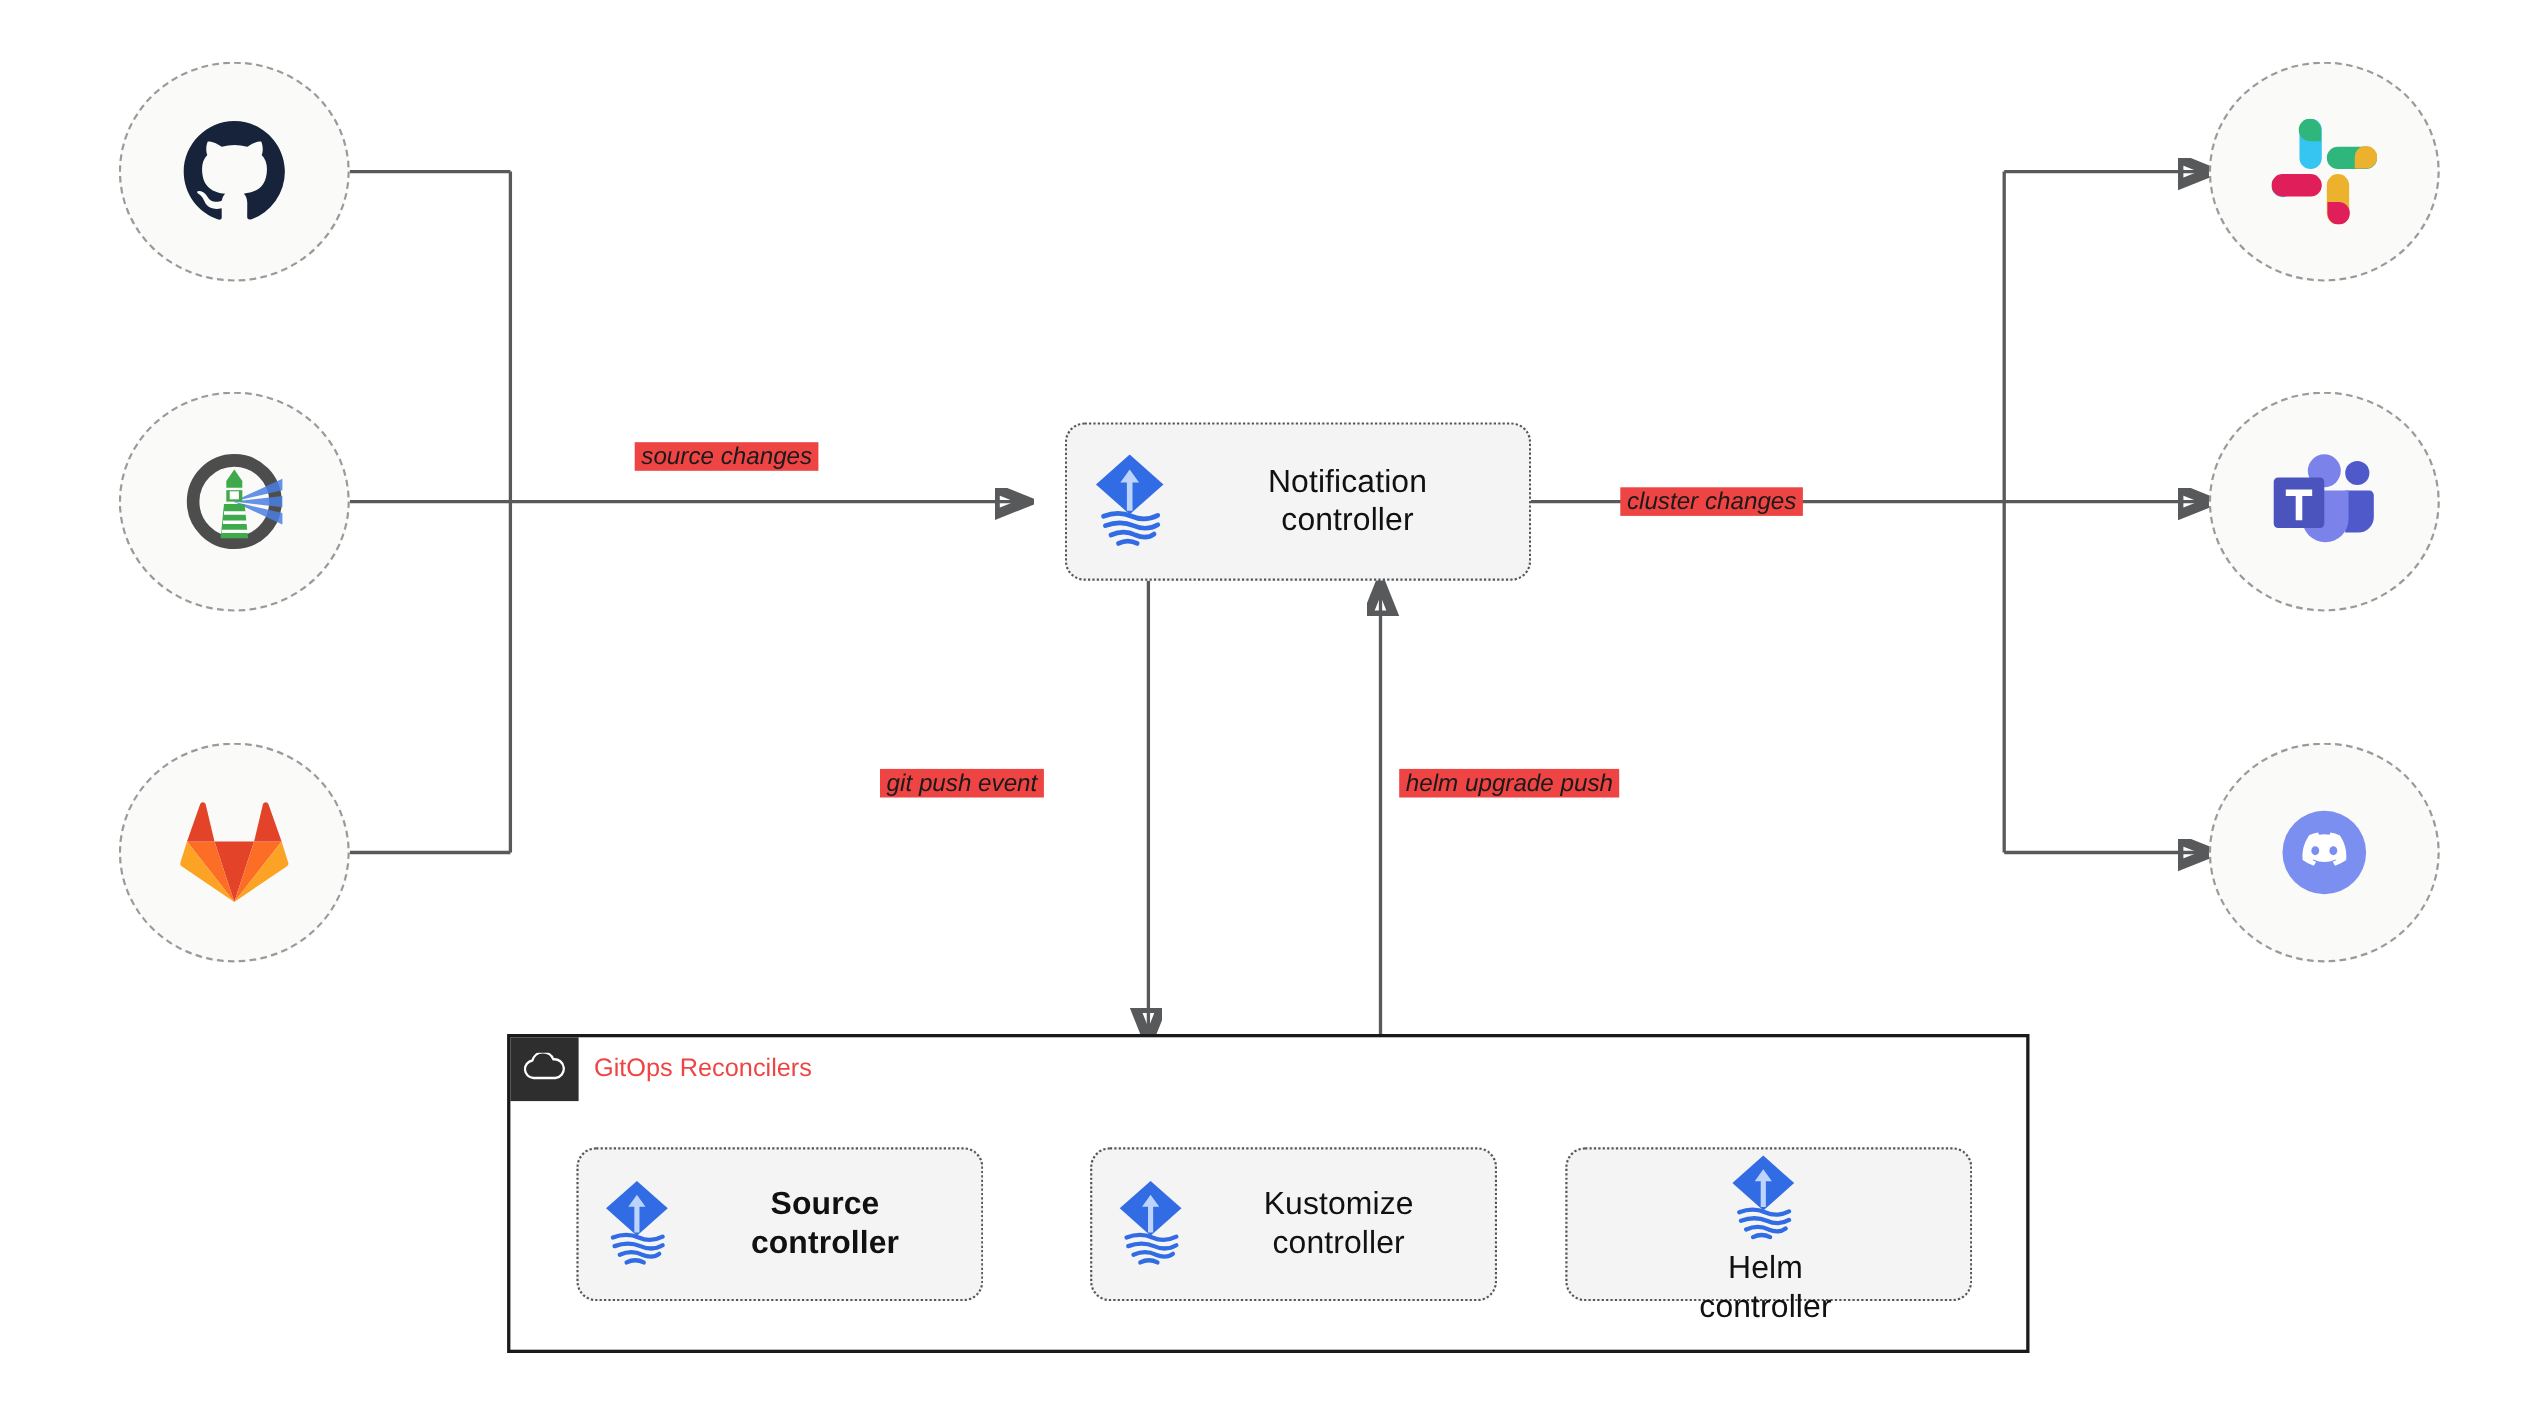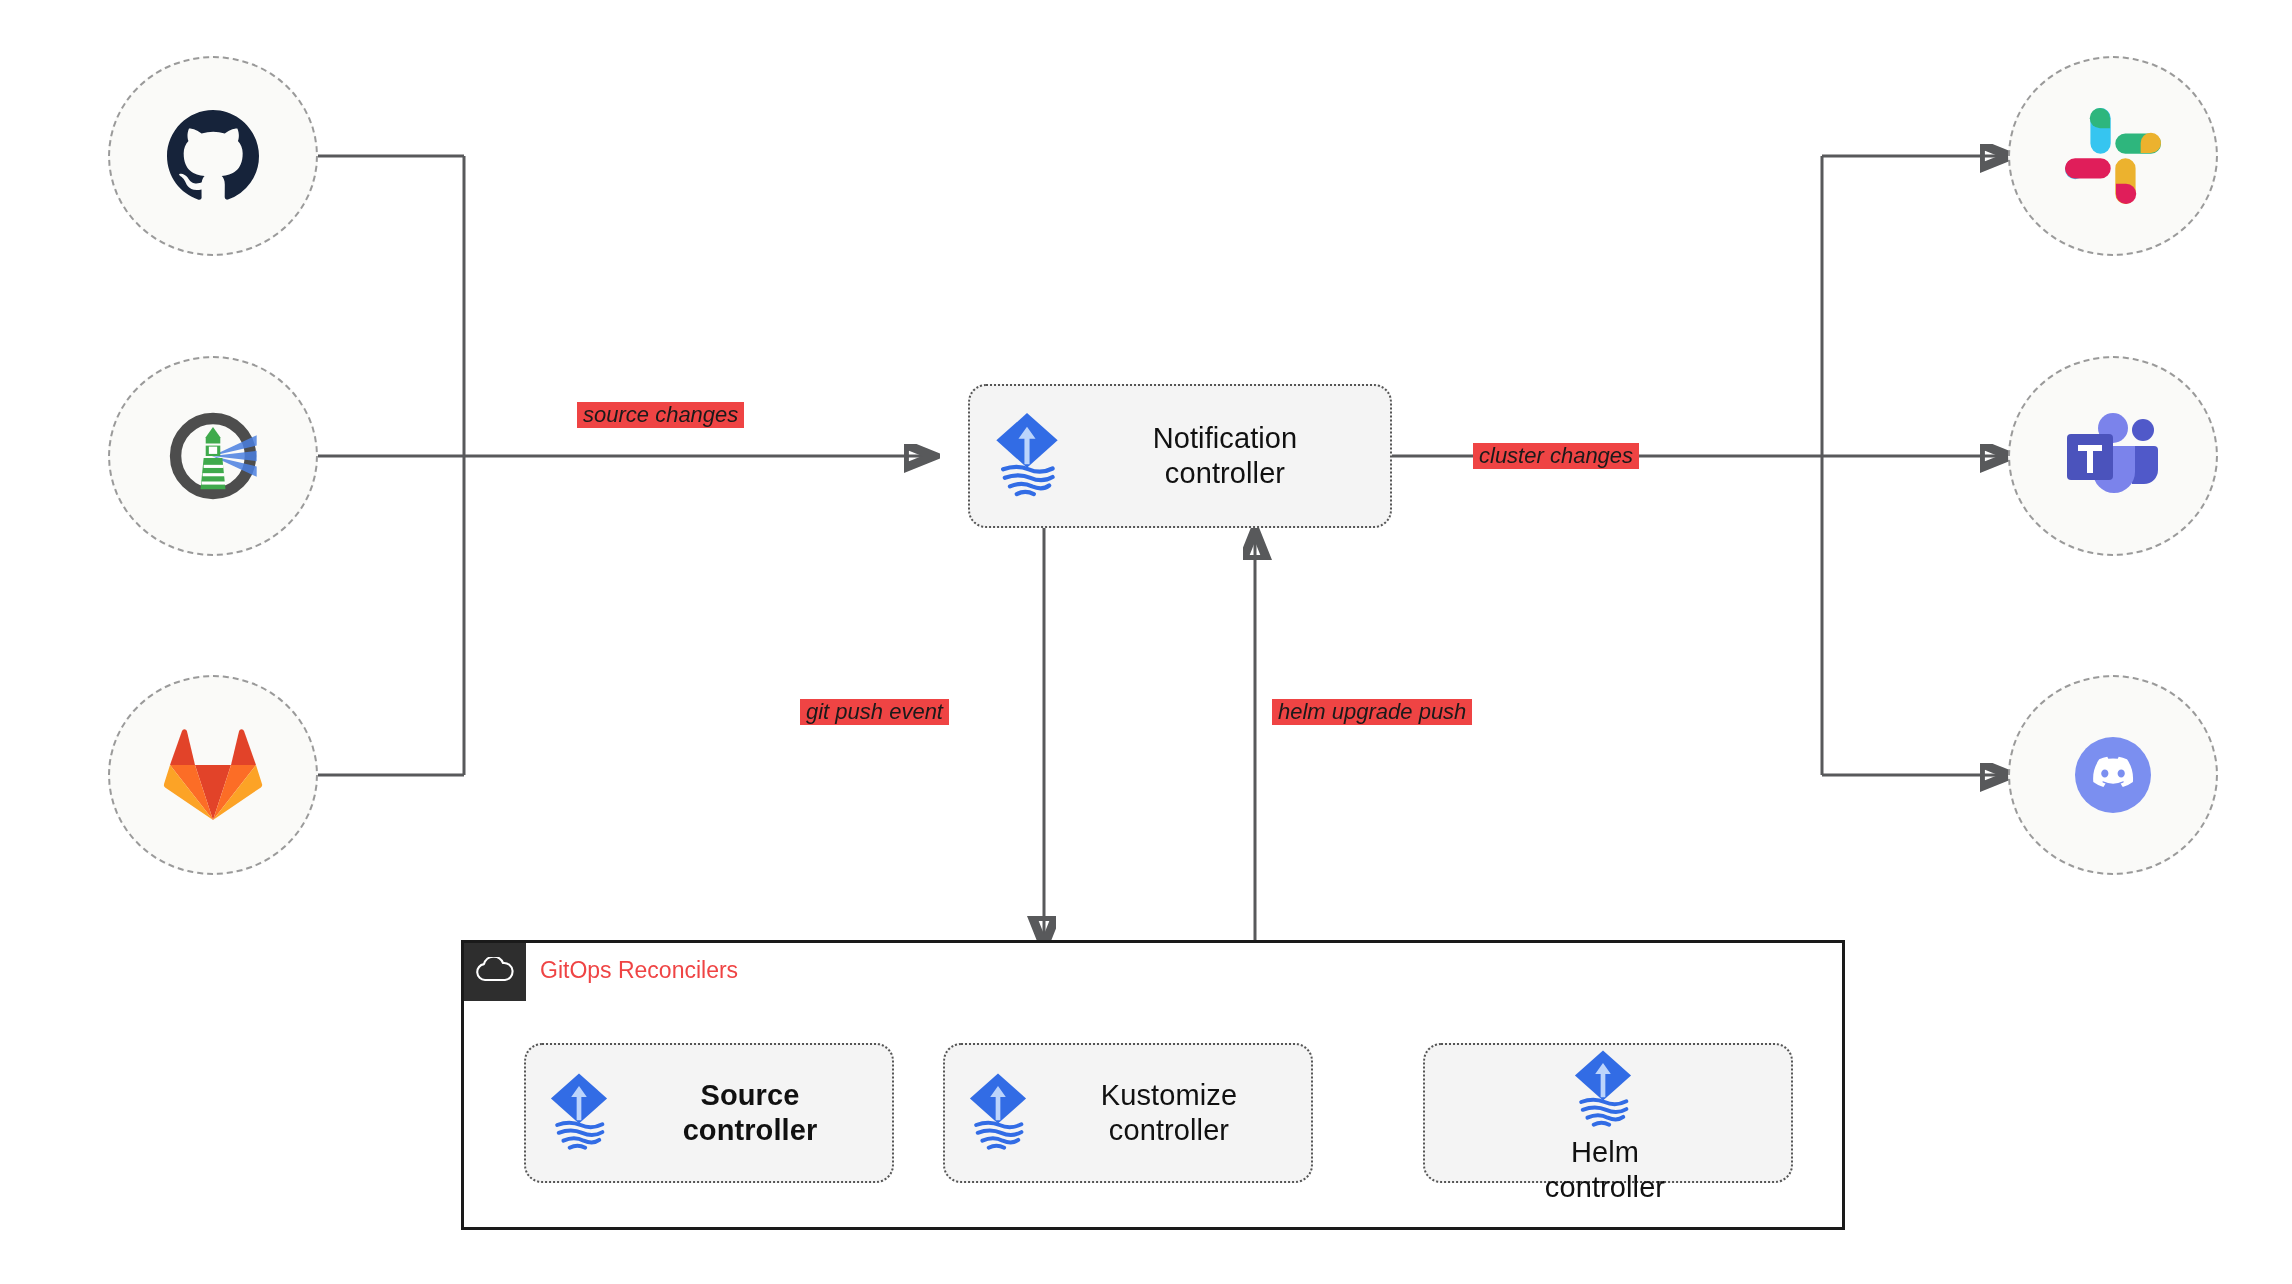--- a/index.html
+++ b/index.html
@@ -292,21 +292,21 @@
             <path d="M38 101 Q48 96 58 101"></path>
           </g>
         </svg>
       </span>
       <span class="node-label">
         <span>Source</span><br>
         <span>controller</span>
       </span>
     </div>
 
-    <div class="node" style="left:479px; top:100px; width:370px; height:140px;">
+    <div class="node" style="left:527px; top:100px; width:370px; height:140px;">
       <span class="flux-icon">
         <svg width="78" height="86" viewBox="0 0 100 108">
           <path fill="#326ce5" d="M50 6 L86 38 L50 70 L14 38 Z"></path>
           <path fill="#bcd4fb" d="M50 22 L60 36 L53 36 L53 66 L47 66 L47 36 L40 36 Z"></path>
           <g stroke="#326ce5" stroke-width="5" stroke-linecap="round" fill="none">
             <path d="M22 72 Q38 66 52 72 Q66 78 80 71"></path>
             <path d="M24 82 Q40 76 54 82 Q68 88 80 81"></path>
             <path d="M30 92 Q44 86 56 92 Q68 97 76 91"></path>
             <path d="M38 101 Q48 96 58 101"></path>
           </g>

